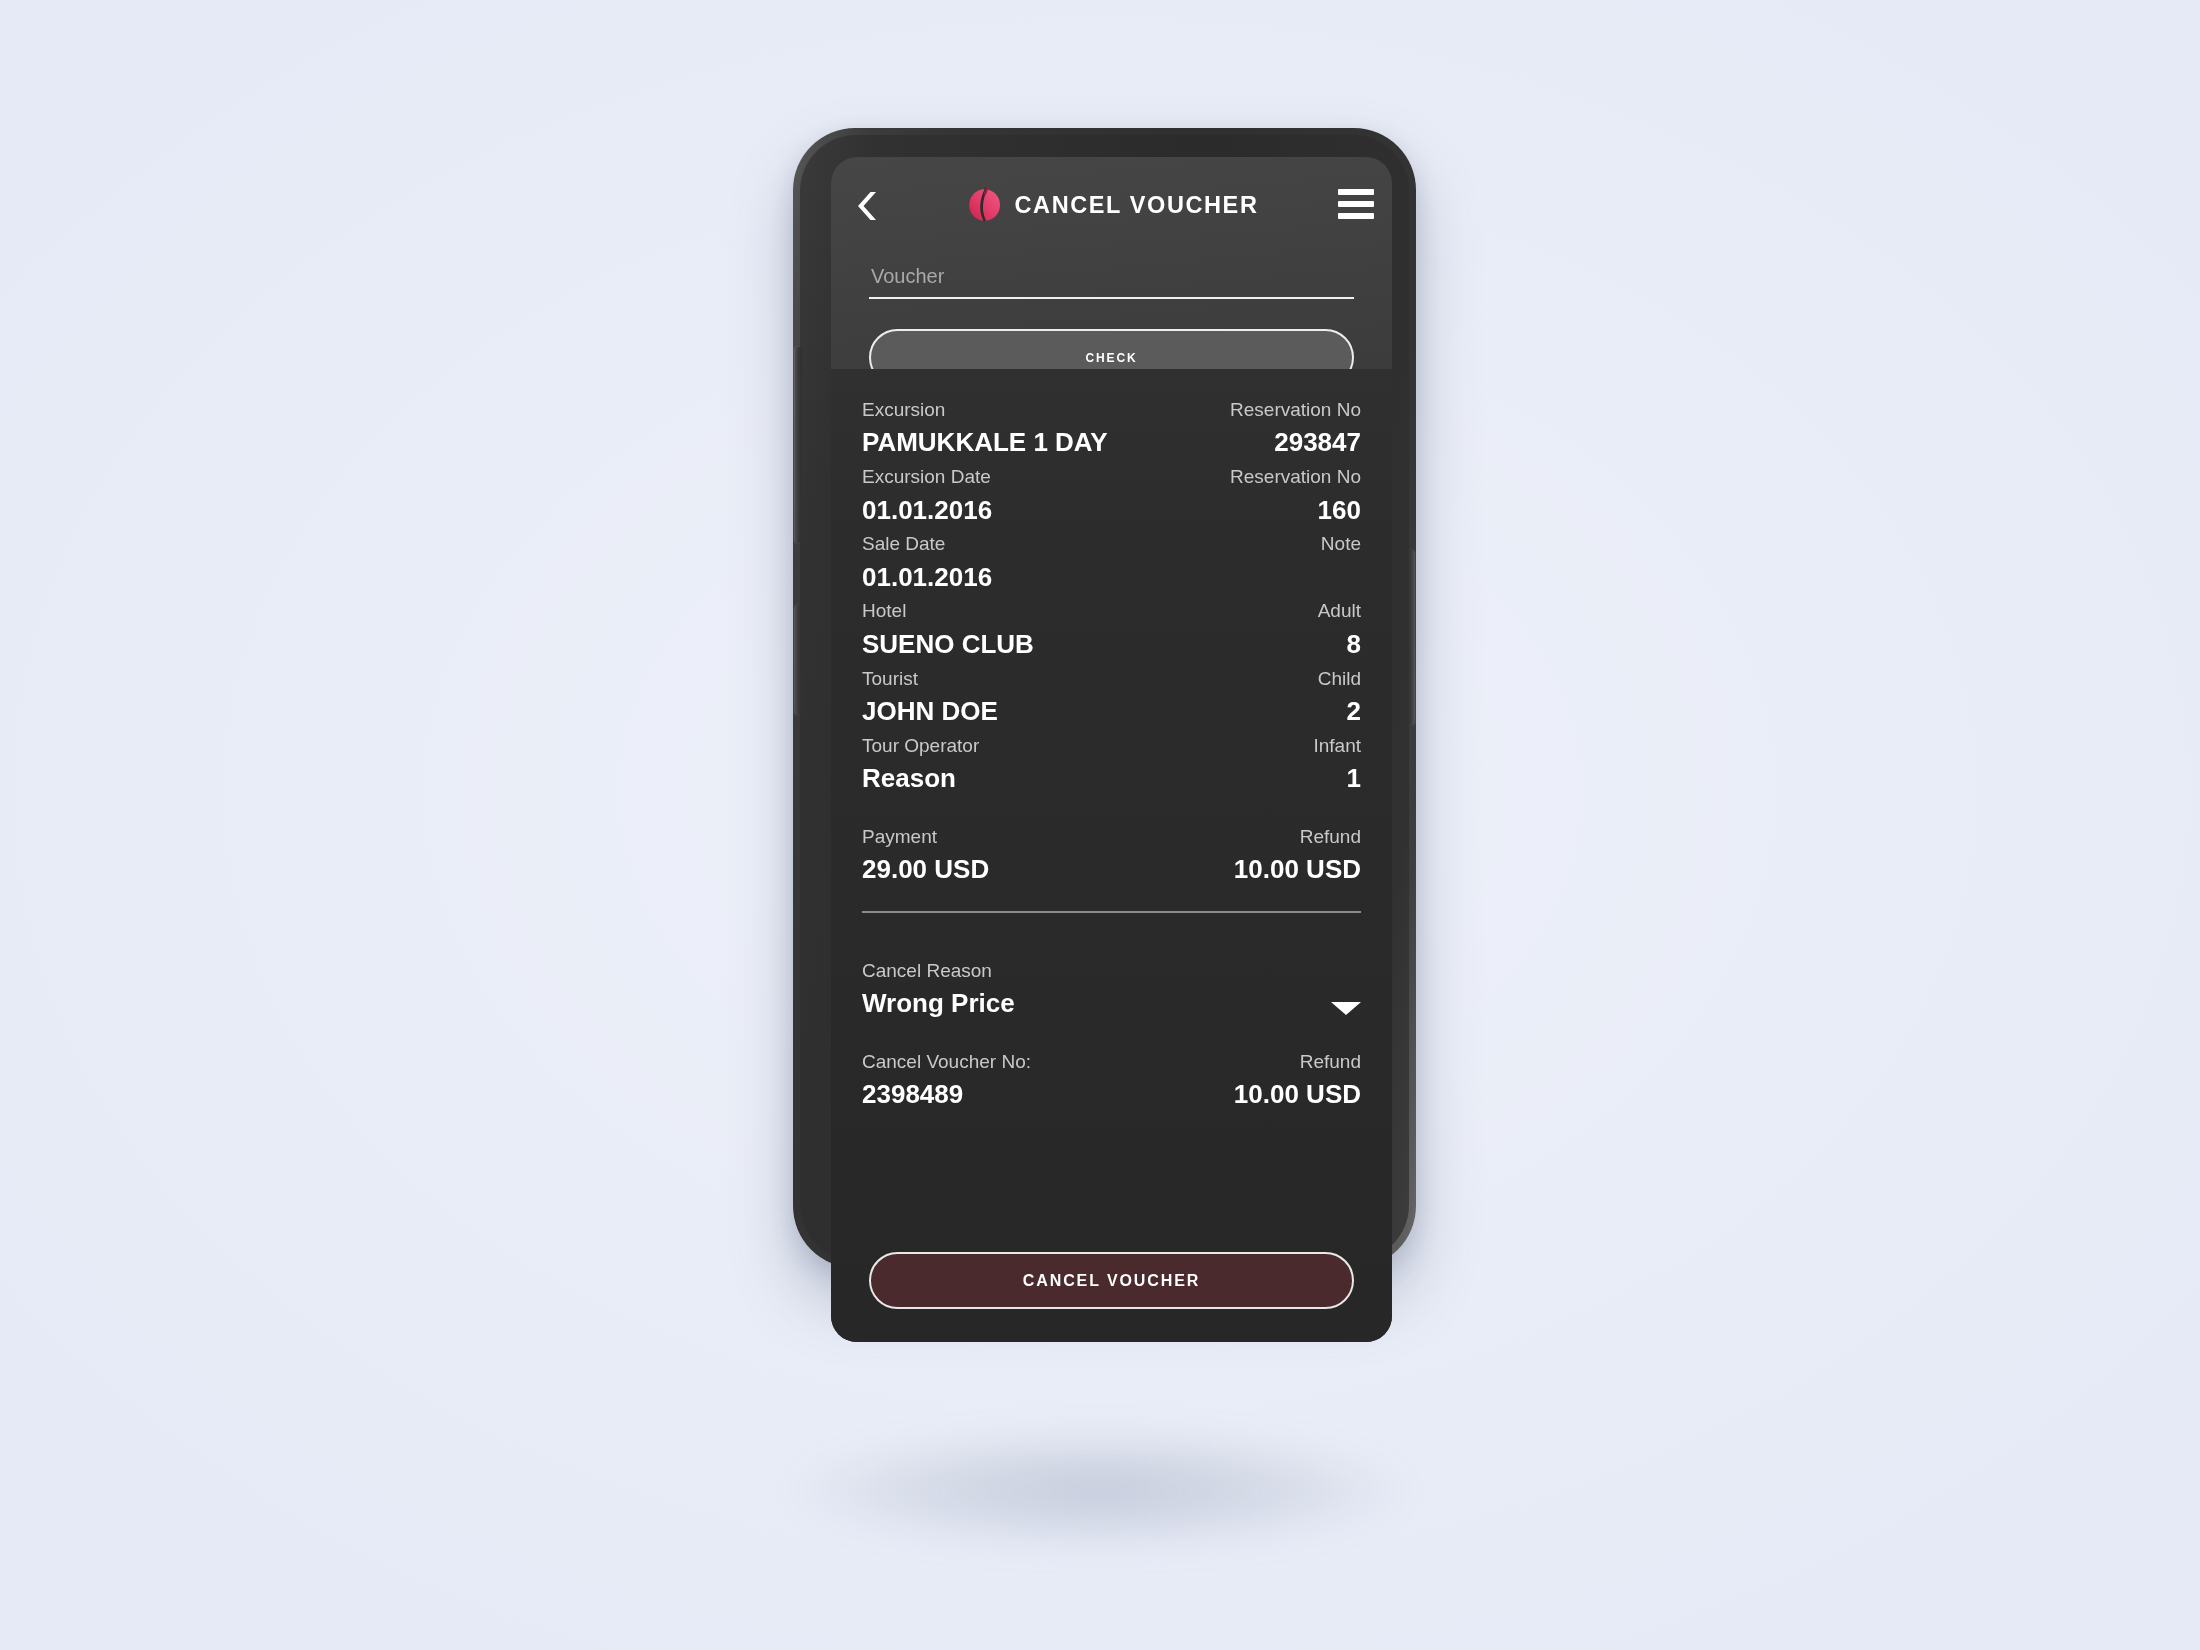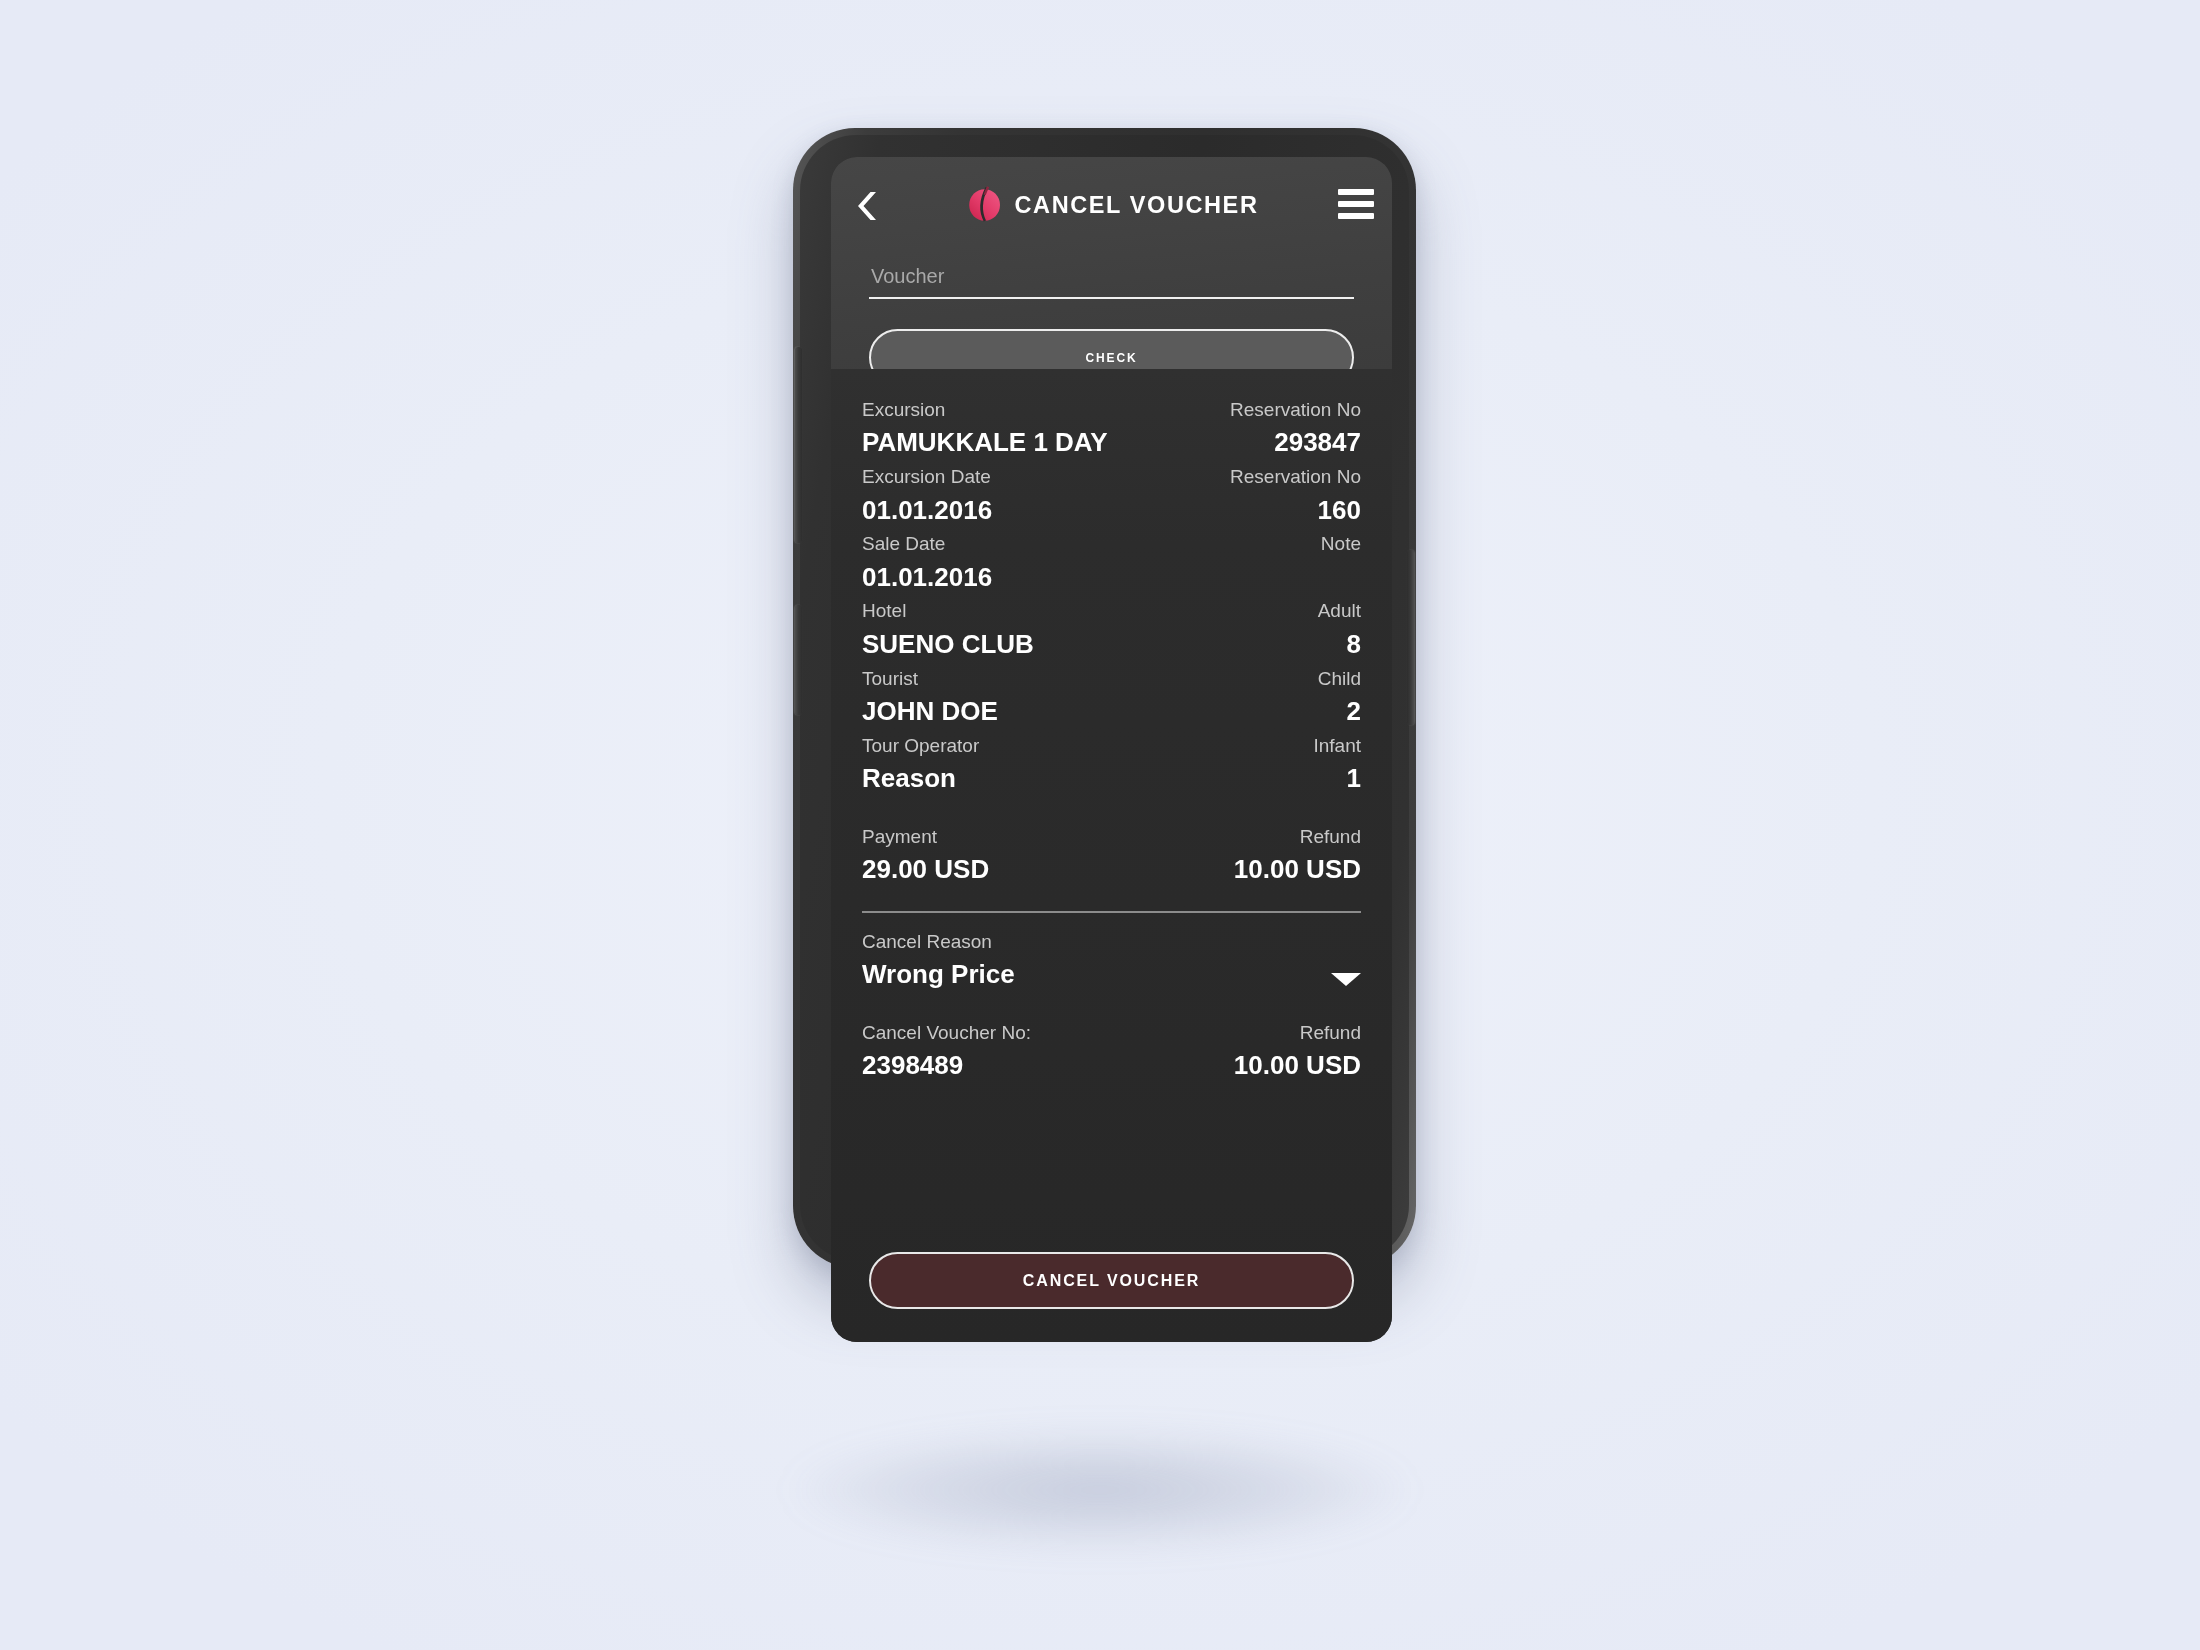--- a/index.html
+++ b/index.html
@@ -229,21 +229,21 @@
   .dcol { min-width: 1px; }
   .dcol.right { text-align: right; }
   .block-gap { height: 24px; }
 
   .divider {
     height: 2px;
     background: #8c8c8c;
     margin: 22px 0 0 0;
   }
 
-  .cancel-section { padding: 14px 31px 0 31px; }
+  .cancel-section { padding: 43px 31px 0 31px; }
 
   .select-row {
     position: relative;
     display: flex;
     justify-content: space-between;
     align-items: flex-end;
   }
   .caret {
     width: 0; height: 0;
     border-left: 15px solid transparent;

